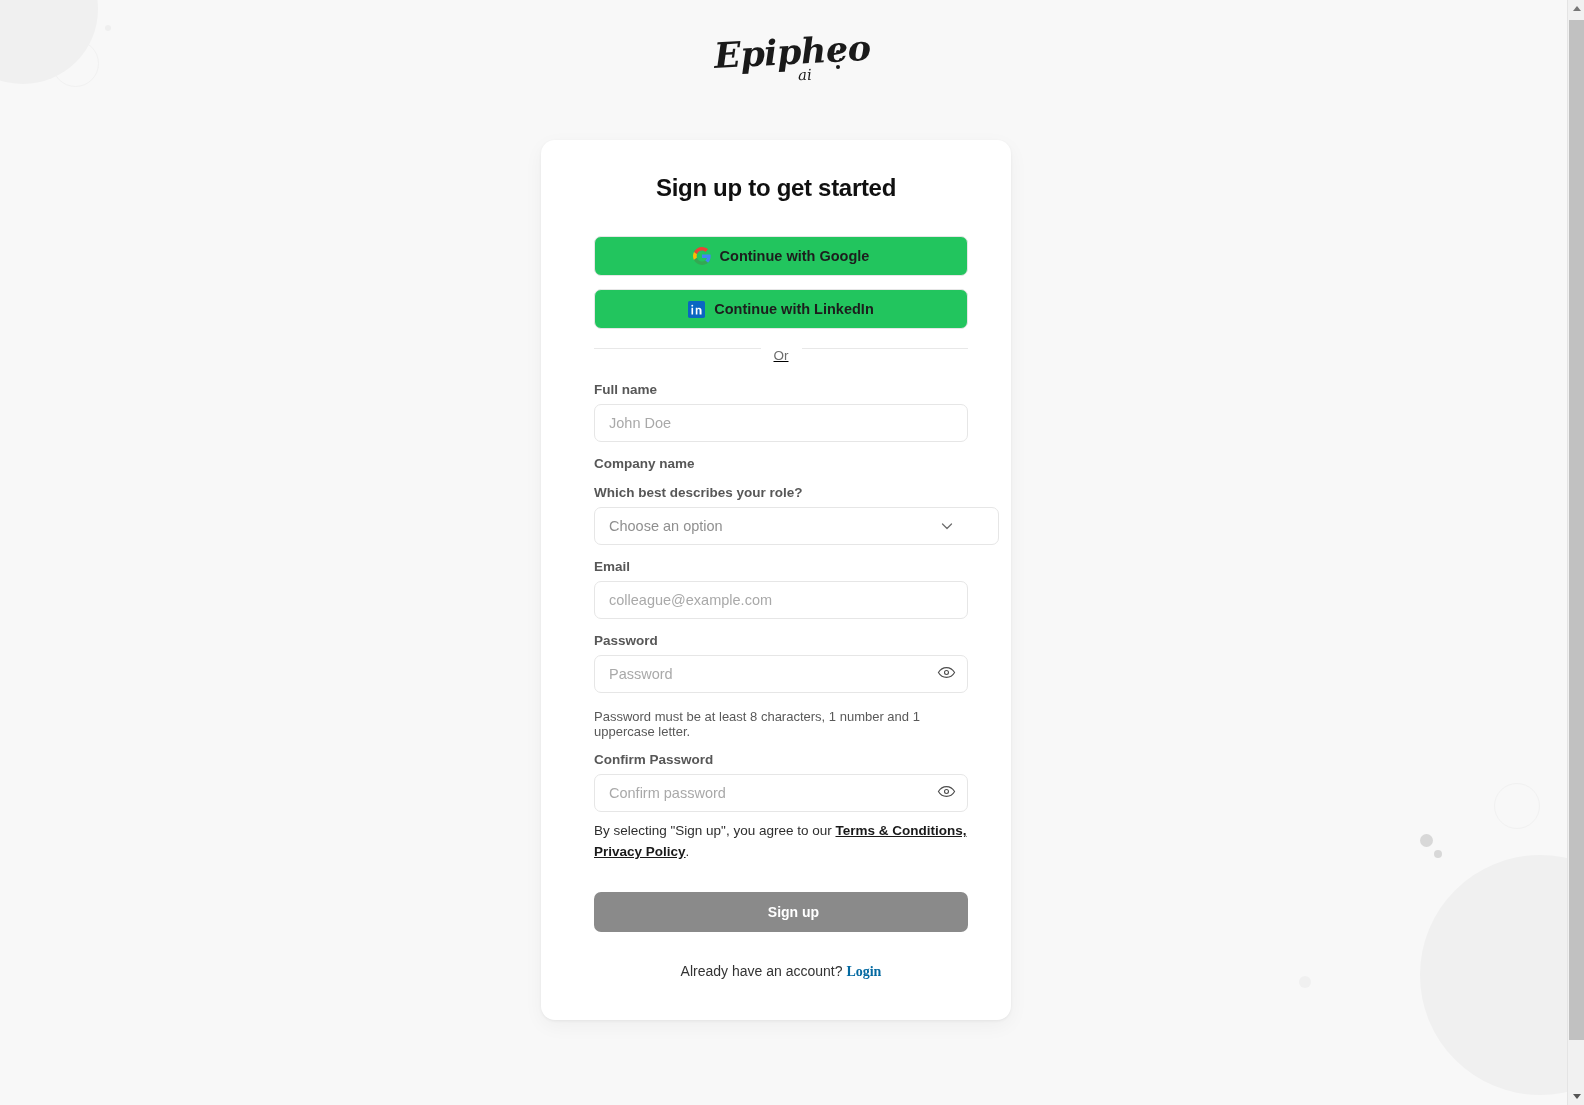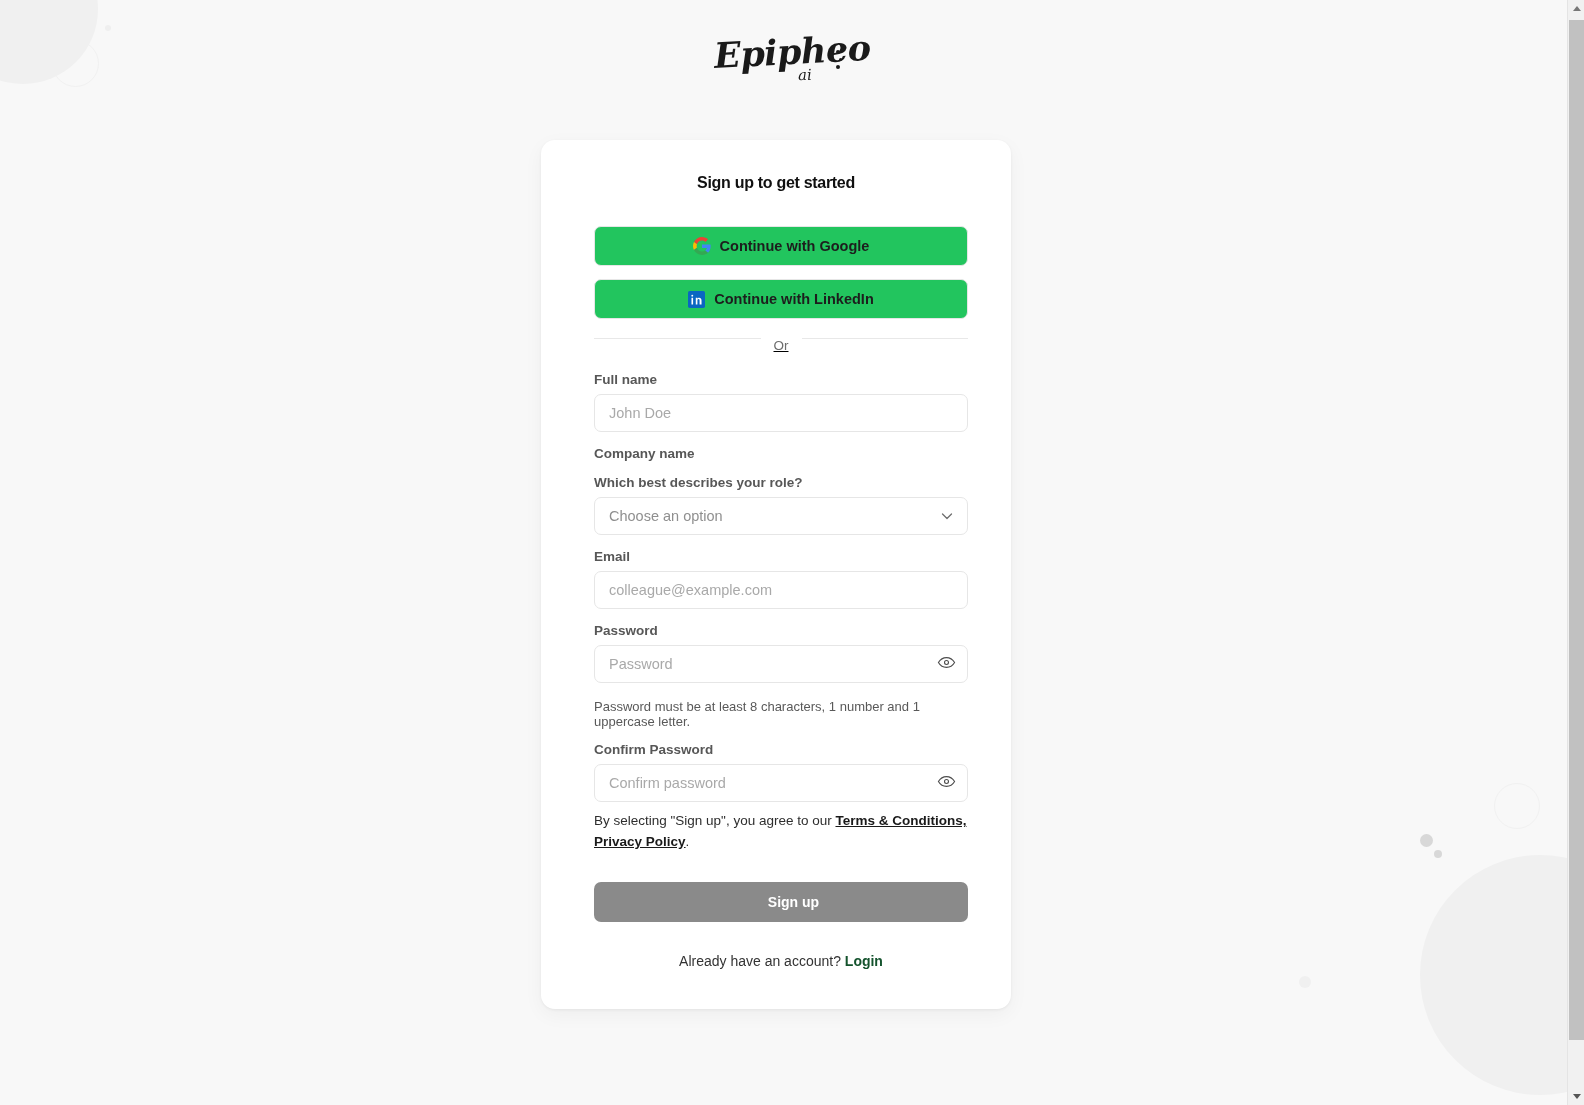--- a/index.html
+++ b/index.html
@@ -82,21 +82,21 @@
     width: 470px;
     background: #ffffff;
     border-radius: 14px;
     box-shadow: 0 1px 3px rgba(0,0,0,0.06), 0 6px 20px rgba(0,0,0,0.045);
     padding: 34px 53px 40px 53px;
   }
 
   .card-title {
     margin: 0 0 34px 0;
     text-align: center;
-    font-size: 16px;
+    font-size: 24px;
     font-weight: 700;
     color: #101010;
     letter-spacing: -0.3px;
   }
 
   
   .social-btn {
     display: flex; align-items: center; justify-content: center;
     gap: 9px;
     width: 374px; height: 40px;
@@ -148,21 +148,21 @@
     font-size: 14.5px;
     color: #222;
     font-family: "Liberation Sans", sans-serif;
     outline: none;
   }
   .text-input::placeholder { color: #a9a9a9; }
   .text-input.has-icon { padding-right: 42px; }
 
   .select-wrap { position: relative; width: 374px; }
   .select-box {
-    width: 374px; height: 38px;
+    width: 405px; height: 38px;
     padding: 0 14px;
     display: flex; align-items: center;
     border: 1px solid #e6e6e6;
     border-radius: 7px;
     background: #fff;
     font-size: 14.5px;
     color: #8f8f8f;
     cursor: pointer;
   }
   .chev {
@@ -218,22 +218,23 @@
 
   .login-row {
     width: 374px;
     margin-top: 31px;
     text-align: center;
     font-size: 14px;
     color: #333;
   }
   .login-row .login-link {
     font-weight: 700;
-    color: #14532d;
-    cursor: pointer;
+    color: #0369a1;
+    cursor: pointer;
+    font-family: Liberation Serif, serif;
   }
 
   
   .scrollbar {
     position: absolute; right: 0; top: 0;
     width: 17px; height: 1105px;
     background: #f1f1f1;
     border-left: 1px solid #e4e4e4;
   }
   .sb-arrow {

